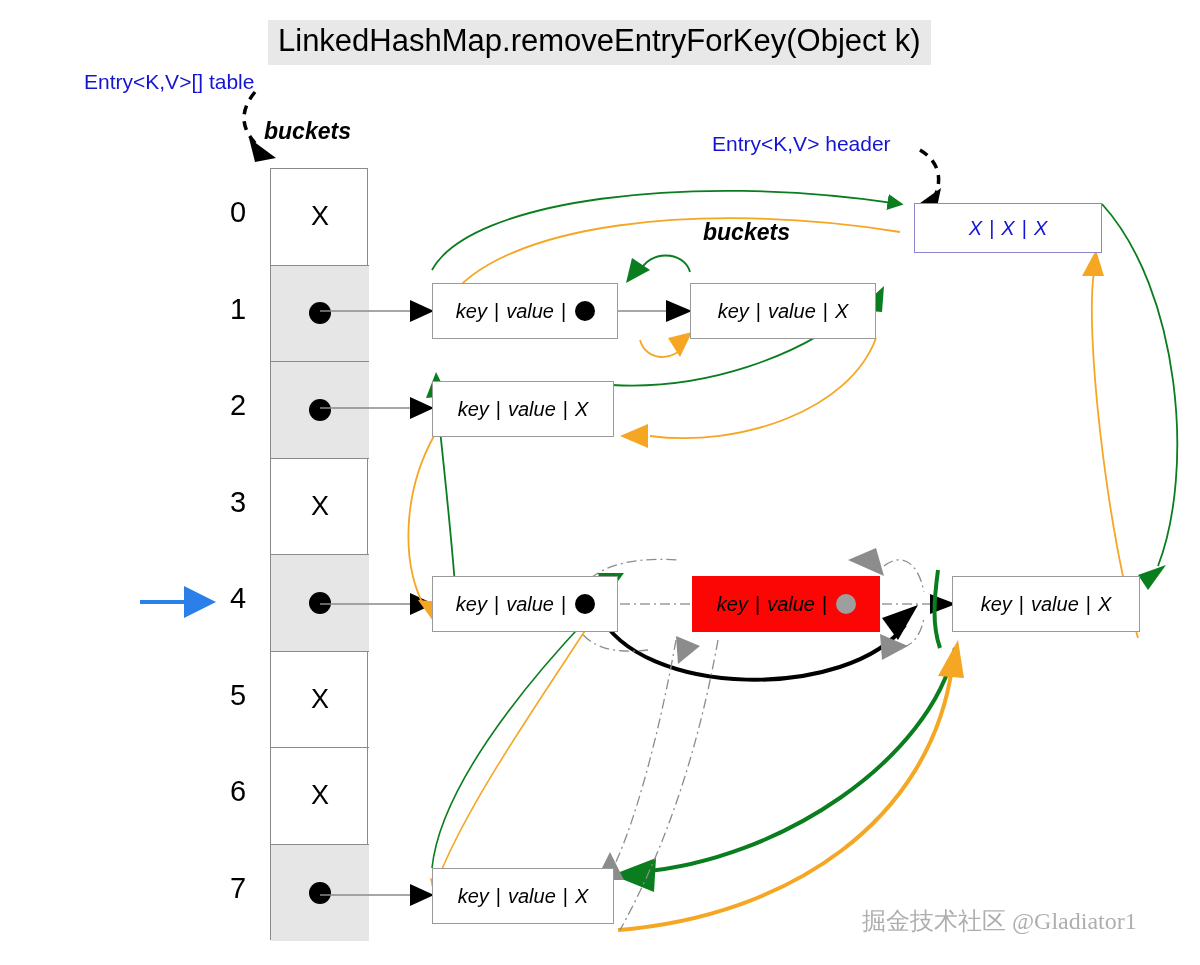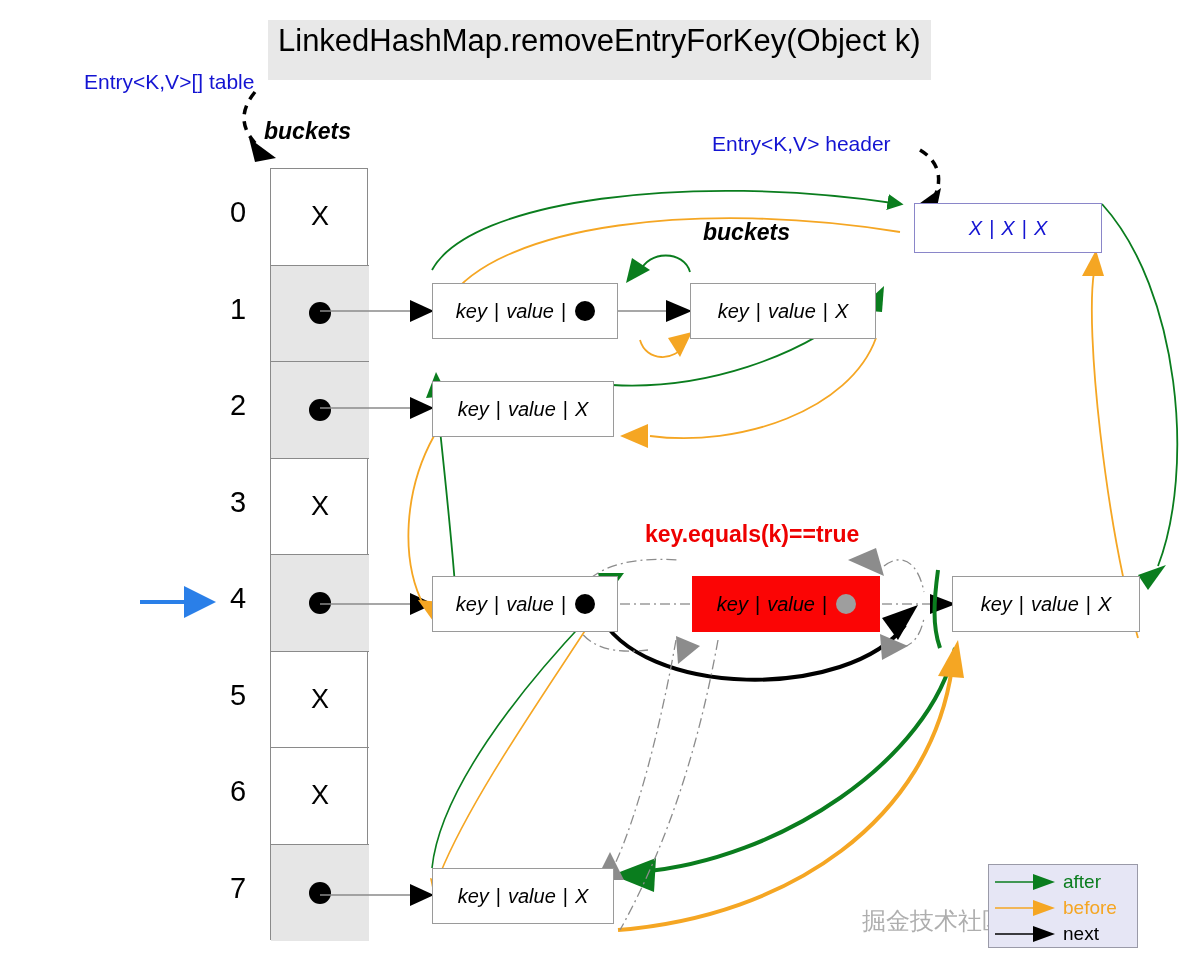--- a/index.html
+++ b/index.html
@@ -8,21 +8,21 @@
     width:1200px;height:965px;position:relative;overflow:hidden;
   }
   #stage{position:absolute;left:0;top:0;width:1200px;height:965px;}
   svg.layer{position:absolute;left:0;top:0;width:1200px;height:965px;pointer-events:none;}
 
   
   .title{
     position:absolute;left:268px;top:20px;
     background:#e8e8e8;color:#000;
     font-size:31px;line-height:40px;
-    padding:1px 10px 19px 10px;white-space:nowrap;
+    padding:1px 10px 4px 10px;white-space:nowrap;
     font-family:"Liberation Sans", sans-serif;
   }
 
   
   .blue-label{position:absolute;color:#1414d2;font-size:21px;white-space:nowrap;}
   .bold-label{position:absolute;color:#000;font-weight:bold;font-size:23px;white-space:nowrap;font-style:italic;}
   .red-label{position:absolute;color:#ee0000;font-weight:bold;font-size:23px;white-space:nowrap;}
   .hash-label{
     position:absolute;color:#2a7fe8;font-weight:bold;font-size:14px;
     text-align:center;line-height:17px;white-space:nowrap;
@@ -80,21 +80,20 @@
   <div class="title">LinkedHashMap.removeEntryForKey(Object k)</div>
 
   <div class="blue-label" style="left:84px;top:70px;text-align:right;">Entry&lt;K,V&gt;[] table</div>
 
   <div class="bold-label" style="left:264px;top:118px;">buckets</div>
 
   <div class="bold-label" style="left:703px;top:219px;">buckets</div>
 
   <div class="blue-label" style="left:712px;top:132px;">Entry&lt;K,V&gt; header</div>
 
-  <div class="red-label" style="left:645px;top:521px;">key.equals(k)==true</div>
 
 
   <div class="bucket-index" style="top:196px;">0</div>
   <div class="bucket-index" style="top:293px;">1</div>
   <div class="bucket-index" style="top:389px;">2</div>
   <div class="bucket-index" style="top:486px;">3</div>
   <div class="bucket-index" style="top:582px;">4</div>
   <div class="bucket-index" style="top:679px;">5</div>
   <div class="bucket-index" style="top:775px;">6</div>
   <div class="bucket-index" style="top:872px;">7</div>
@@ -346,37 +345,14 @@
   <div class="entry" style="left:432px;top:868px;width:182px;height:56px;">
     <span class="seg">key</span>
     <span class="bar">|</span>
     <span class="seg">value</span>
     <span class="bar">|</span>
     <span class="seg">X</span>
   </div>
 
   <div class="watermark">掘金技术社区 @Gladiator1</div>
 
-  <div class="legend">
-    <div class="legend-row" style="top:4px;">
-      <svg width="62" height="18">
-        <line x1="0" y1="9" x2="44" y2="9" stroke="#0a7d1e" stroke-width="1.6"></line>
-        <path d="M38,1 L60,9 L38,17 z" fill="#0a7d1e"></path>
-      </svg>
-      <span class="legend-text" style="color:#0a7d1e;">after</span>
-    </div>
-    <div class="legend-row" style="top:30px;">
-      <svg width="62" height="18">
-        <line x1="0" y1="9" x2="44" y2="9" stroke="#f5a623" stroke-width="1.6"></line>
-        <path d="M38,1 L60,9 L38,17 z" fill="#f5a623"></path>
-      </svg>
-      <span class="legend-text" style="color:#f5a623;">before</span>
-    </div>
-    <div class="legend-row" style="top:56px;">
-      <svg width="62" height="18">
-        <line x1="0" y1="9" x2="44" y2="9" stroke="#000000" stroke-width="1.6"></line>
-        <path d="M38,1 L60,9 L38,17 z" fill="#000000"></path>
-      </svg>
-      <span class="legend-text" style="color:#000000;">next</span>
-    </div>
-  </div>
 
 </div>
 
 </body></html>

